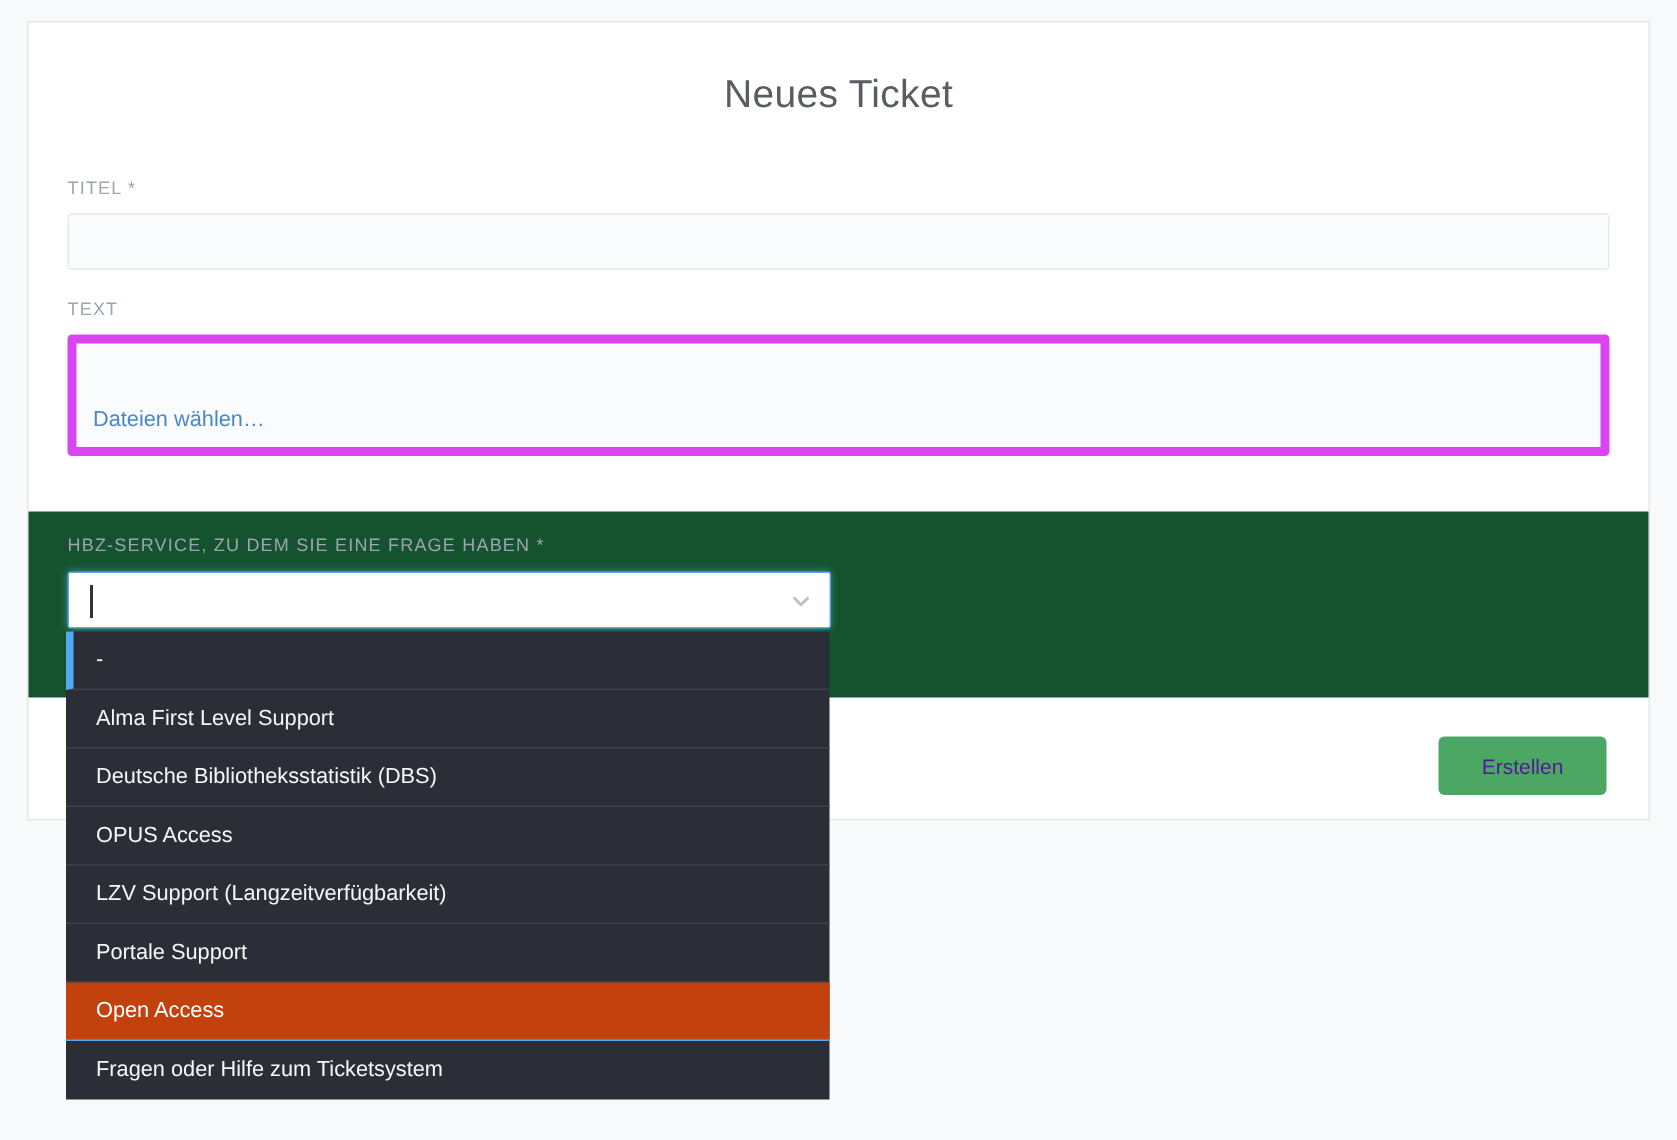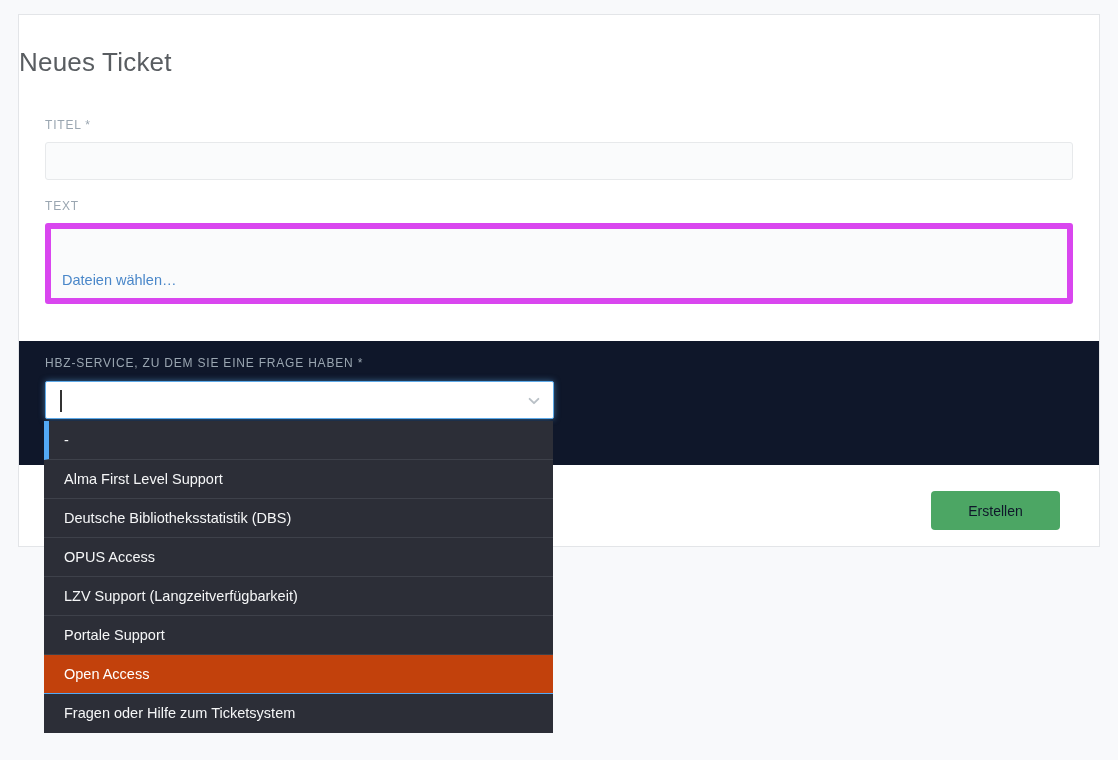--- a/index.html
+++ b/index.html
@@ -15,21 +15,21 @@
   .card {
     position: absolute;
     left: 18px; top: 14px;
     width: 1082px; height: 533px;
     background: #ffffff;
     border: 1px solid #e3e5e8;
   }
 
   .page-title {
     margin-top: 32px;
-    text-align: left;
+    text-align: center;
     font-size: 26px;
     font-weight: 500;
     color: #595d61;
     letter-spacing: 0.2px;
   }
 
   .field-label {
     font-size: 12px;
     font-weight: 400;
     letter-spacing: 0.8px;
@@ -65,21 +65,21 @@
     font-size: 14.5px;
     color: #4a87c9;
     cursor: pointer;
   }
 
   
   .service-band {
     position: absolute;
     left: 0; top: 326px;
     width: 100%; height: 124px;
-    background: #0f172a;
+    background: #14532d;
   }
   .service-band .field-label {
     position: absolute; left: 26px; top: 15px;
   }
   .select-box {
     position: absolute;
     left: 26px; top: 40px;
     width: 509px; height: 38px;
     background: #ffffff;
     border: 1px solid #5da9e8;
@@ -95,26 +95,26 @@
   .chevron {
     position: absolute;
     right: 12px; top: 12px;
     width: 14px; height: 14px;
     color: #b9c0c6;
   }
 
   
   .submit-btn {
     position: absolute;
-    right: 39px; top: 476px;
-    width: 129px; height: 39px;
+    right: 28px; top: 476px;
+    width: 112px; height: 39px;
     background: #4ca664;
     border: none;
     border-radius: 4px;
-    color: #0f172a;
+    color: #4c1d95;
     font-size: 14px;
     font-weight: 500;
     font-family: inherit;
     cursor: pointer;
   }
 
   
   .dropdown {
     position: absolute;
     left: 44px; top: 421px;

